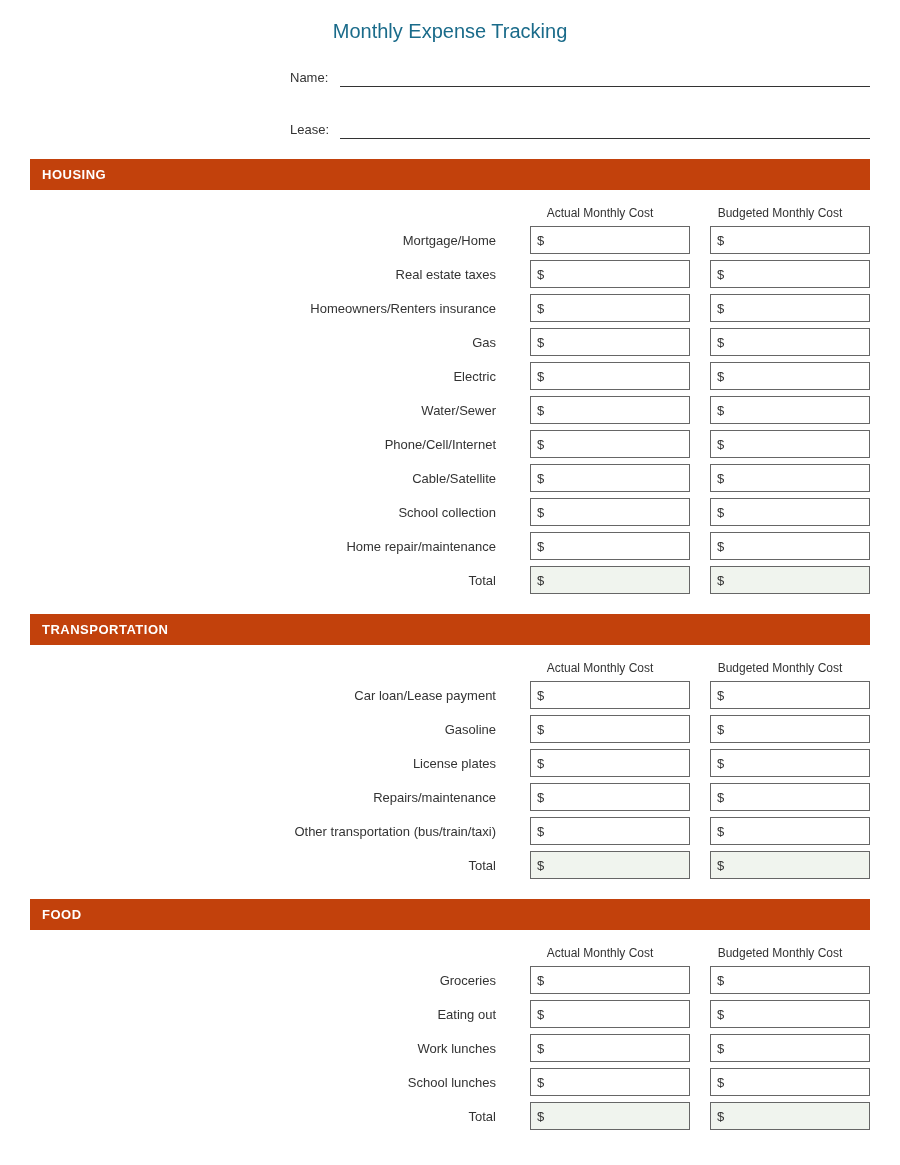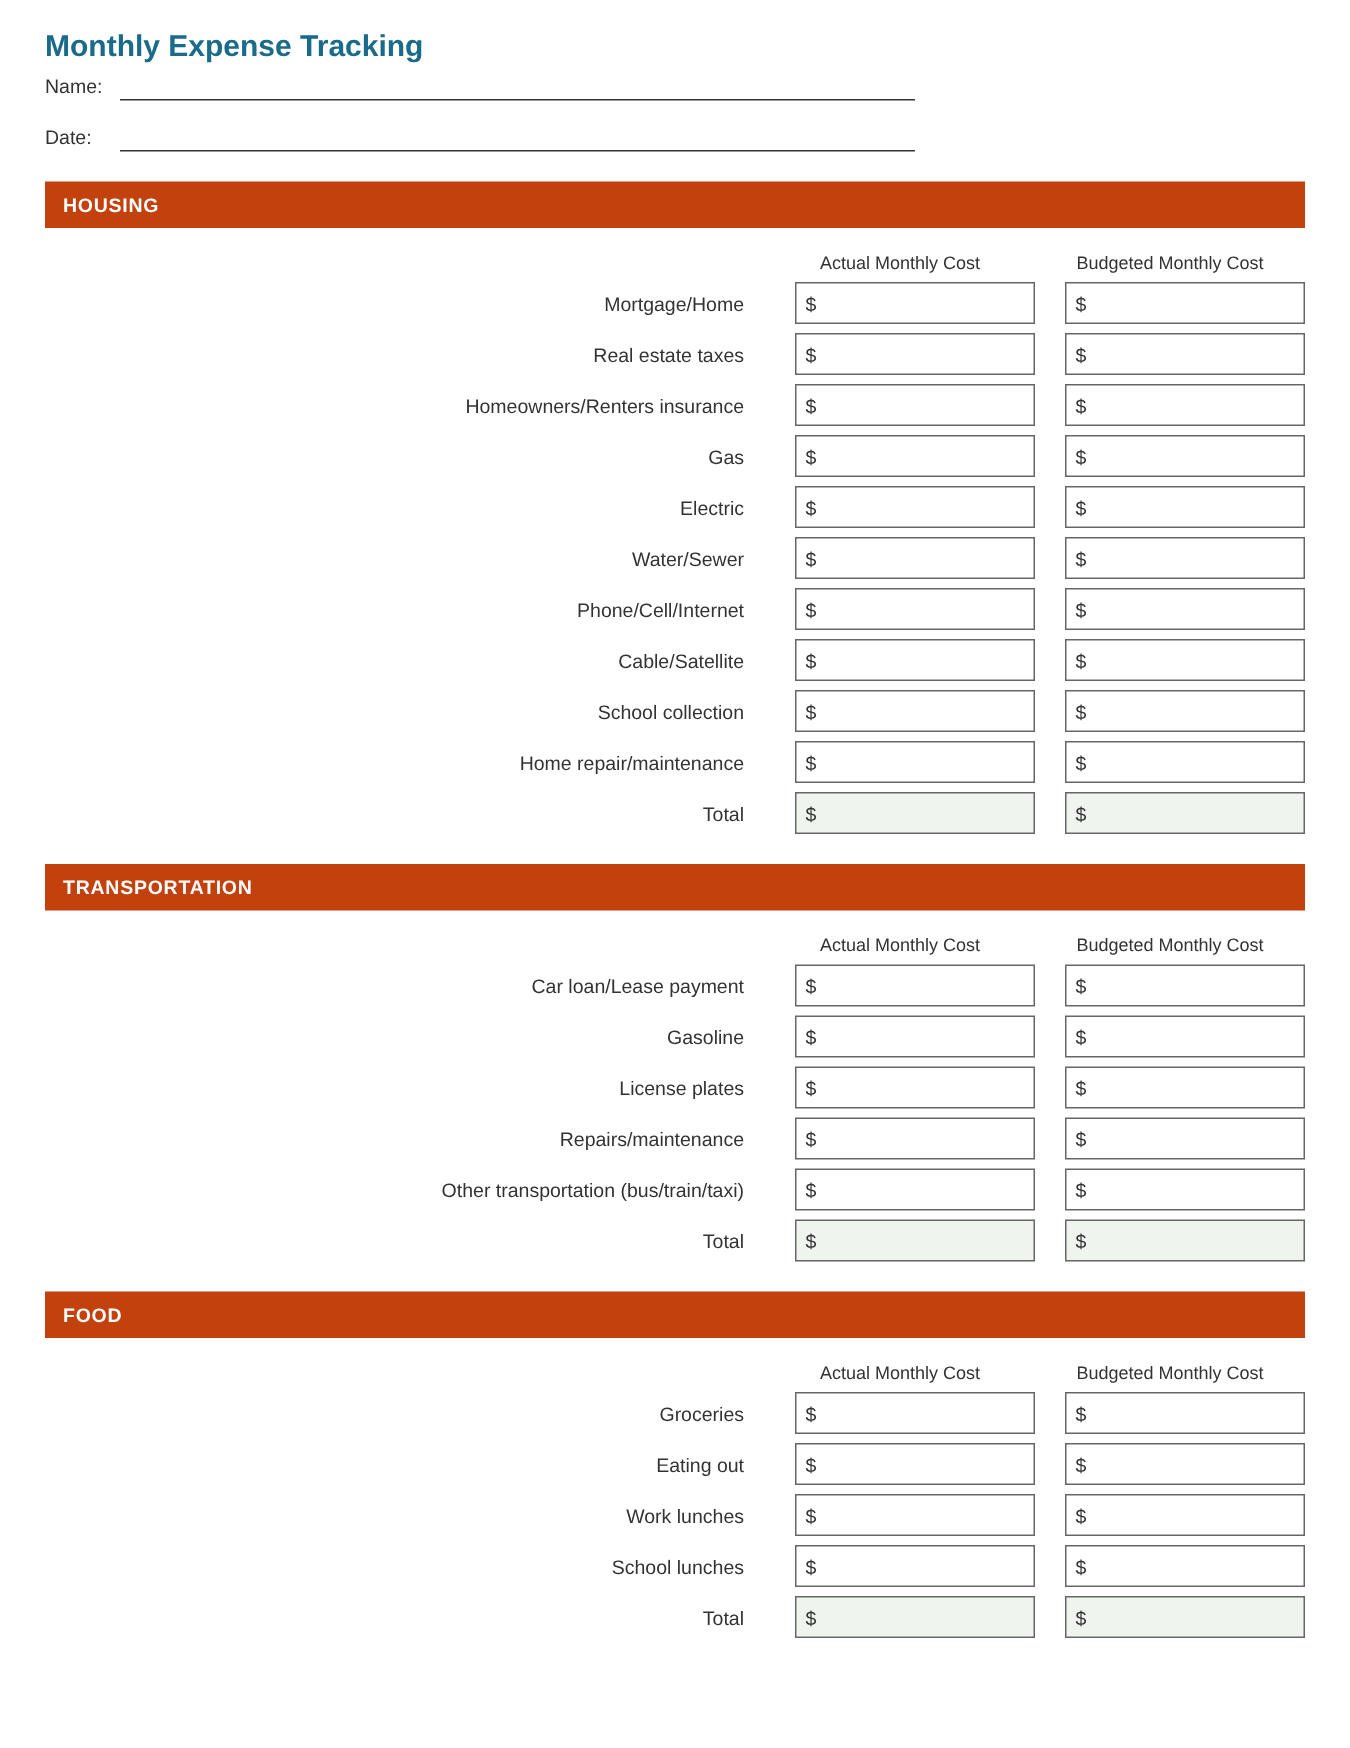--- a/index.html
+++ b/index.html
@@ -12,29 +12,30 @@
       background: #fff;
       color: #333;
       width: 900px;
       min-height: 1165px;
       padding: 20px 30px;
       font-size: 13px;
     }
     .page-title {
       color: #1a6b8a;
       font-size: 20px;
-      font-weight: bold;
-      margin-bottom: 4px;
+      font-weight: normal;
+      margin-bottom: 24px;
+      text-align: center;
     }
     .header-fields {
       display: flex;
       flex-direction: column;
-      align-items: flex-start;
+      align-items: flex-end;
       margin-bottom: 20px;
-      gap: 14px;
+      gap: 32px;
     }
     .header-field-row {
       display: flex;
       align-items: center;
       width: 580px;
     }
     .header-field-label {
       font-size: 13px;
       color: #333;
       min-width: 50px;
@@ -120,21 +121,21 @@
 <body>
 
 <div class="page-title">Monthly Expense Tracking</div>
 
 <div class="header-fields">
   <div class="header-field-row">
     <span class="header-field-label">Name:</span>
     <input class="header-field-line" type="text" style="">
   </div>
   <div class="header-field-row">
-    <span class="header-field-label">Date:</span>
+    <span class="header-field-label">Lease:</span>
     <input class="header-field-line" type="text" style="">
   </div>
 </div>
 
 <div id="sections-container">
     <div class="section-block">
       <div class="section-header">HOUSING</div>
       <div class="col-headers">
         <div class="col-header">Actual Monthly Cost</div>
         <div class="col-header">Budgeted Monthly Cost</div>

